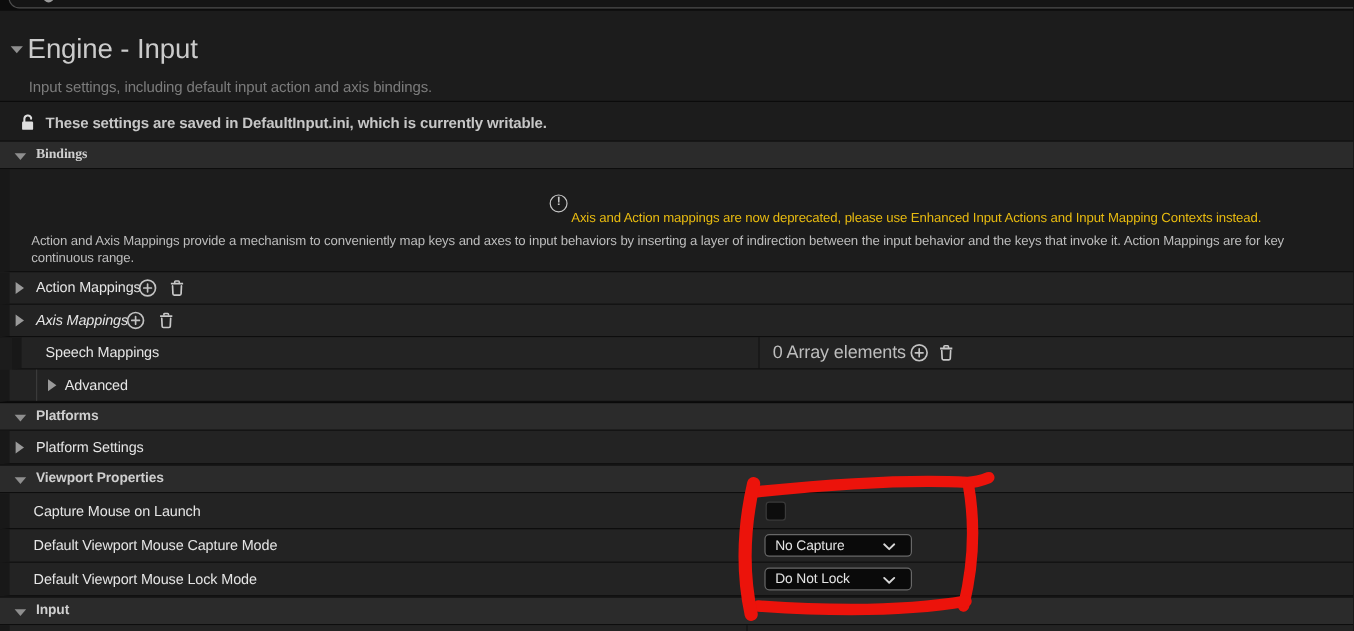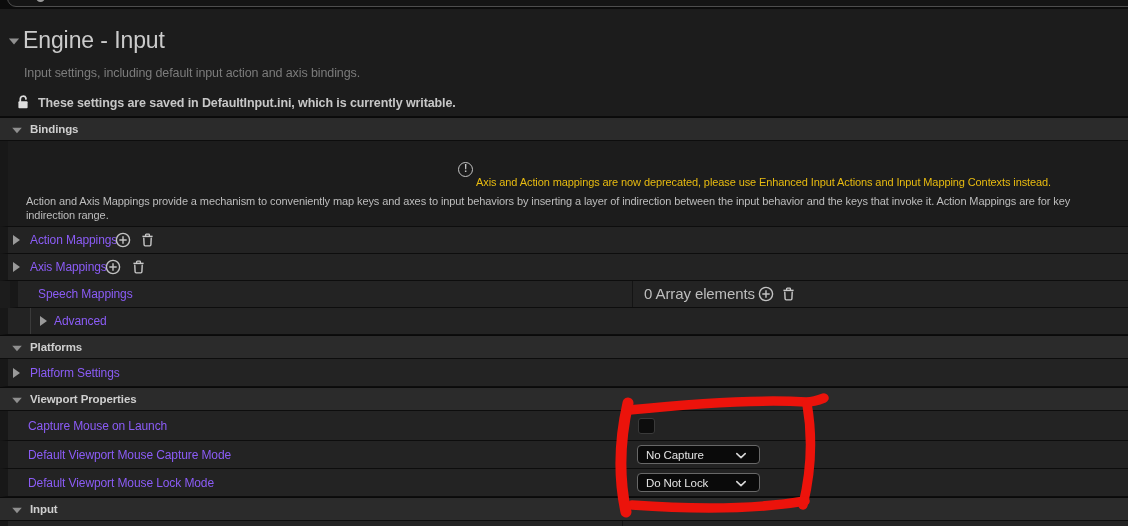--- a/index.html
+++ b/index.html
@@ -10,21 +10,21 @@
     font-family:"Liberation Sans","DejaVu Sans",sans-serif;
     letter-spacing:-0.1px;
     -webkit-font-smoothing:antialiased;
   }
   
   .topstrip{position:absolute;top:0;left:0;width:1128px;height:9px;background:#0c0c0c;overflow:hidden;}
   .searchbox{position:absolute;top:-19px;left:7px;width:1400px;height:26px;background:#151515;
     border:1px solid #4e4e4e;border-radius:9px;}
   .searchglass{position:absolute;top:-7px;left:36px;width:9px;height:9px;border:2px solid #9a9a9a;border-radius:50%;}
   
-  .hero{position:absolute;top:9px;left:0;width:1128px;height:108px;background:#1c1c1c;border-bottom:1px solid #0b0b0b;}
+  .hero{position:absolute;top:9px;left:0;width:1128px;height:76px;background:#1c1c1c;border-bottom:1px solid #0b0b0b;}
   .tri-down{width:0;height:0;border-left:6px solid transparent;border-right:6px solid transparent;border-top:7px solid #8f8f8f;}
   .tri-right{width:0;height:0;border-top:5px solid transparent;border-bottom:5px solid transparent;border-left:7px solid #9a9a9a;}
   .hero .caret{position:absolute;left:8px;top:29px;transform:scale(.85);}
   .hero .title{position:absolute;left:23px;top:18px;font-size:23px;font-weight:400;color:#cbcbcb;}
   .hero .subtitle{position:absolute;left:24px;top:57px;font-size:12.5px;color:#7c7c7c;}
   .hero .lock{position:absolute;left:15px;top:84px;}
   .hero .notice{position:absolute;left:38px;top:87px;font-size:12.5px;color:#c7c7c7;font-weight:bold;}
   
   .sect{position:absolute;left:0;width:1128px;height:24px;background:#2b2b2b;
     border-top:1px solid #0a0a0a;border-bottom:1px solid #0d0d0d;}
@@ -35,34 +35,34 @@
     border-left:8px solid #181818;border-bottom:1px solid #0d0d0d;}
   .warnicon{position:absolute;left:450px;top:21px;width:15px;height:15px;border:1.5px solid #c4c4c4;border-radius:50%;
     color:#c4c4c4;font-size:10px;font-weight:bold;text-align:center;line-height:12px;}
   .warntext{position:absolute;left:468px;top:35px;font-size:11px;color:#e8bb10;white-space:nowrap;}
   .desc{position:absolute;left:18px;font-size:11px;color:#bdbdbd;white-space:nowrap;width:1102px;overflow:hidden;}
   .desc.l1{top:54px;} .desc.l2{top:68px;}
   
   .row{position:absolute;left:0;width:1128px;background:#232323;
     border-left:8px solid #181818;border-bottom:1px solid #0d0d0d;}
   .row .tri-right{position:absolute;left:5px;top:50%;margin-top:-5px;}
-  .row .lbl{position:absolute;left:22px;top:50%;transform:translateY(-52%);font-size:12px;color:#8b5cf6;white-space:nowrap;}
+  .row .lbl{position:absolute;left:22px;top:50%;transform:translateY(-52%);font-size:12px;color:#e5e5e5;white-space:nowrap;}
   .row .val{position:absolute;left:626px;top:50%;transform:translateY(-52%);font-size:15px;color:#bdbdbd;white-space:nowrap;}
   .coldiv{position:absolute;left:614px;top:0;bottom:0;width:1px;background:#141414;}
   .icbtn{position:absolute;top:50%;transform:translateY(-50%);cursor:pointer;line-height:0;}
   .indent-guide{position:absolute;left:22px;top:0;bottom:0;width:1px;background:#3a3a3a;}
   
   .combo{position:absolute;left:629px;width:123px;height:19px;background:#0a0a0a;border:1px solid #686868;border-radius:4px;}
   .combo .ctext{position:absolute;left:8px;top:3px;font-size:11.5px;color:#e3e3e3;white-space:nowrap;}
   .combo .chev{position:absolute;left:97px;top:6px;}
   .checkbox{position:absolute;left:630px;top:50%;transform:translateY(-50%);width:17px;height:16px;
     background:#0d0d0d;border:1px solid #3a3a3a;border-radius:3px;}
   
-  .h-bindings{top:117px;} .warn{top:141px;}
-  .r-action{top:227px;height:27px;} .r-axis{top:254px;height:27px;}
+  .h-bindings{top:117px;font-family:Liberation Serif, serif;} .warn{top:141px;}
+  .r-action{top:227px;height:27px;} .r-axis{top:254px;height:27px;font-style:italic;}
   .r-speech{top:281px;height:27px;margin-left:10px;} .r-advanced{top:308px;height:27px;}
   .h-platforms{top:335px;} .r-platset{top:359px;height:28px;}
   .h-viewport{top:387px;} .r-capture{top:411px;height:30px;}
   .r-capmode{top:441px;height:28px;} .r-lockmode{top:469px;height:28px;padding-left:44px;}
   .h-input{top:497px;} .r-bottom{top:521px;height:5px;border-bottom:none;}
   .r-advanced .tri-right{left:32px;} .r-advanced .lbl{left:46px;}
   
   .annotation{position:absolute;top:0;left:0;pointer-events:none;z-index:50;}
   svg.icon{display:block;}
 </style>
@@ -91,21 +91,21 @@
 
   <div class="sect h-bindings">
     <div class="tri tri-down"></div>
     <div class="stitle">Bindings</div>
   </div>
 
   <div class="warnblock warn">
     <div class="warnicon">!</div>
     <div class="warntext">Axis and Action mappings are now deprecated, please use Enhanced Input Actions and Input Mapping Contexts instead.</div>
     <div class="desc l1">Action and Axis Mappings provide a mechanism to conveniently map keys and axes to input behaviors by inserting a layer of indirection between the input behavior and the keys that invoke it. Action Mappings are for key</div>
-    <div class="desc l2">indirection range.</div>
+    <div class="desc l2">continuous range.</div>
   </div>
 
   <div class="row r-action">
     <div class="tri-right"></div>
     <div class="lbl">Action Mappings</div>
     <span class="icbtn" style="left:107px">
       <svg class="icon" width="16" height="16" viewBox="0 0 16 16">
           <circle cx="8" cy="8" r="6.6" fill="none" stroke="#c2c2c2" stroke-width="1.4"></circle>
           <path d="M8 4.8 V11.2 M4.8 8 H11.2" stroke="#c2c2c2" stroke-width="1.4" stroke-linecap="round"></path>
         </svg>

